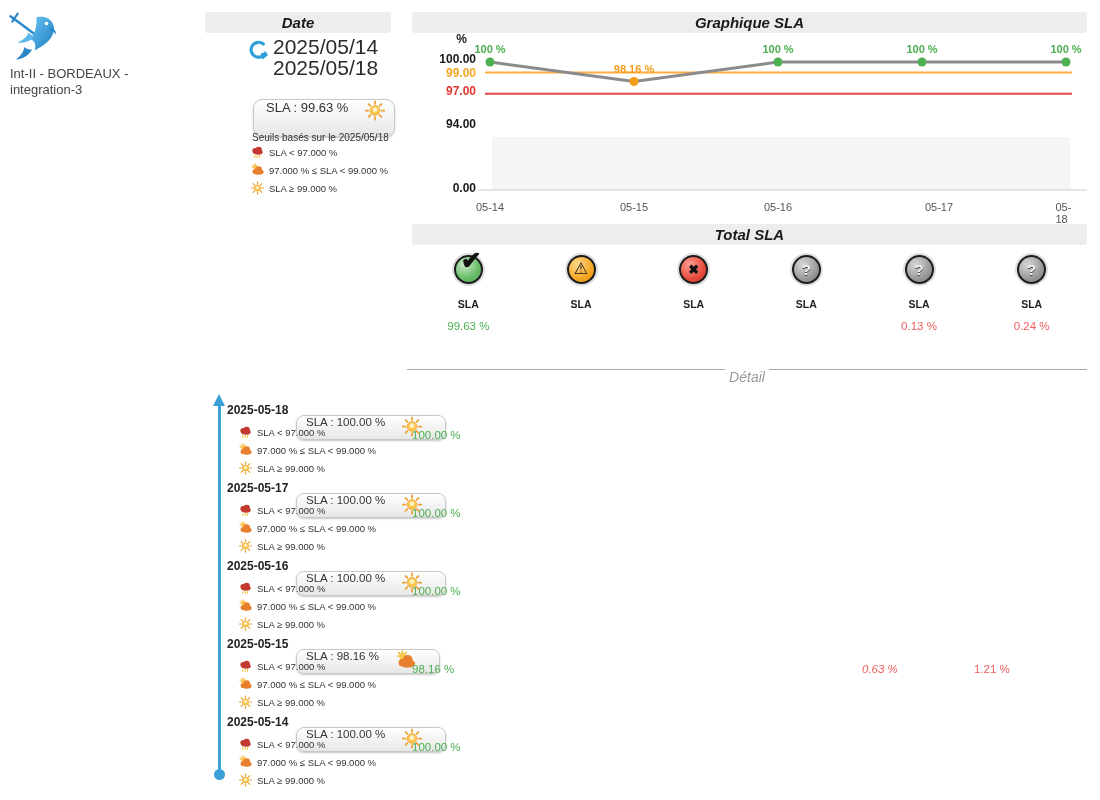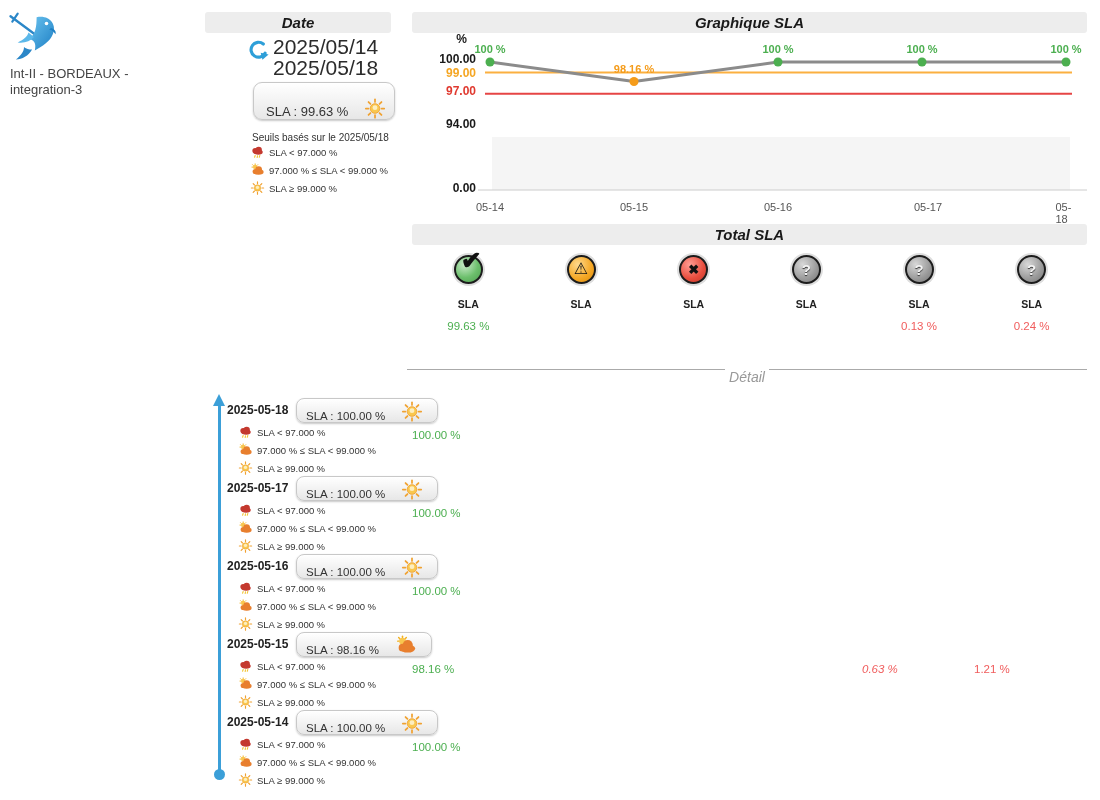--- a/index.html
+++ b/index.html
@@ -18,25 +18,25 @@
   #total-head { left:412px; top:224px; width:675px; }
 
   
   #logo { position:absolute; left:6px; top:10px; }
   #app-title { position:absolute; left:10px; top:66px; width:170px; font-size:13px; line-height:16px; color:#444; }
 
   
   #refresh { position:absolute; left:248px; top:39px; }
   #dates { position:absolute; left:273px; top:36px; font-size:21px; line-height:21px; color:#2b2b2b; }
   .sla-badge {
-    display:flex; align-items:flex-end; gap:16px;
+    display:flex; align-items:flex-start; gap:16px;
     border:1px solid #c8c8c8; border-radius:9px;
     background:linear-gradient(#ffffff,#e7e7e7);
     box-shadow:0 1px 2px rgba(0,0,0,.22), inset 0 1px 0 #fff;
-    color:#333; white-space:nowrap;
+    color:#333; white-space:nowrap;margin-top:17px;
   }
   #main-badge { position:absolute; left:253px; top:82px; height:36px; padding:0 8px 0 12px; font-size:13px; }
   #seuils-note { position:absolute; left:252px; top:132px; font-size:10px; color:#333; }
   .thr-list { position:absolute; display:flex; flex-direction:column; }
   #main-thr { left:250px; top:145px; }
   .thr { display:flex; align-items:center; gap:4px; font-size:9.5px; color:#333; height:14px; margin-bottom:4px; }
   .wicon { width:15px; height:14px; flex:0 0 auto; }
   .wicon.lg { width:22px; height:21px; }
 
   
@@ -75,21 +75,21 @@
   
   #tl-arrow { position:absolute; left:213px; top:394px; width:0; height:0;
     border-left:6.5px solid transparent; border-right:6.5px solid transparent; border-bottom:12px solid #3b9fd8; }
   #tl-line { position:absolute; left:218px; top:405px; width:3px; height:367px; background:#3b9fd8; border-radius:2px; }
   #tl-dot { position:absolute; left:214px; top:769px; width:11px; height:11px; border-radius:50%; background:#3b9fd8; }
 
   
   .drow { position:absolute; left:0; width:1100px; height:78px; }
   #row0 { top:398px; } #row1 { top:476px; } #row2 { top:554px; } #row3 { top:632px; } #row4 { top:710px; }
   .ddate { position:absolute; left:227px; top:5px; font-size:12px; font-weight:bold; color:#222; white-space:nowrap; }
-  .dbadge { position:absolute; left:296px; top:0; height:23px; padding:0 14px 0 9px; font-size:11.5px; border-radius:8px; }
+  .dbadge { position:absolute; left:296px; top:0; height:23px; padding:0 22px 0 9px; font-size:11.5px; border-radius:8px; }
   .drow .thr-list { left:238px; top:27px; }
   .dval { position:absolute; top:31px; width:113px; text-align:left; font-size:11.5px; white-space:nowrap; }
   .dval.green { left:412px; color:#4caf50; }
   .dval.red5 { left:862px; color:#f05c5c;font-style:italic; }
   .dval.red6 { left:974px; color:#f05c5c; }
 </style>
 </head>
 <body>
 
 <svg width="0" height="0" style="position:absolute">
@@ -219,21 +219,21 @@
       <text x="366" y="13" text-anchor="middle" fill="#4caf50" font-size="11" font-weight="600" font-family="Liberation Sans, sans-serif">100 %</text>
       <circle cx="510" cy="22" r="4.5" fill="#4caf50"></circle>
       <text x="510" y="13" text-anchor="middle" fill="#4caf50" font-size="11" font-weight="600" font-family="Liberation Sans, sans-serif">100 %</text>
       <circle cx="654" cy="22" r="4.5" fill="#4caf50"></circle>
       <text x="654" y="13" text-anchor="middle" fill="#4caf50" font-size="11" font-weight="600" font-family="Liberation Sans, sans-serif">100 %</text>
     </svg>
   <div id="x-labels">
       <span style="left: 78px;">05-14</span>
       <span style="left: 222px;">05-15</span>
       <span style="left: 366px;">05-16</span>
-      <span style="left: 510px; padding-left: 12px;">05-17</span>
+      <span style="left: 521px; padding-left: 12px;">05-17</span>
       <span style="left: 654px;">05-18</span>
     </div>
 
   <div id="total-head" class="phead">Total SLA</div>
   <div id="total-cols">
     <div class="tcol c-green">
       <div class="ticon success">
           <span class="glyph">✔</span>
         </div>
       <div class="tlabel">SLA</div>

